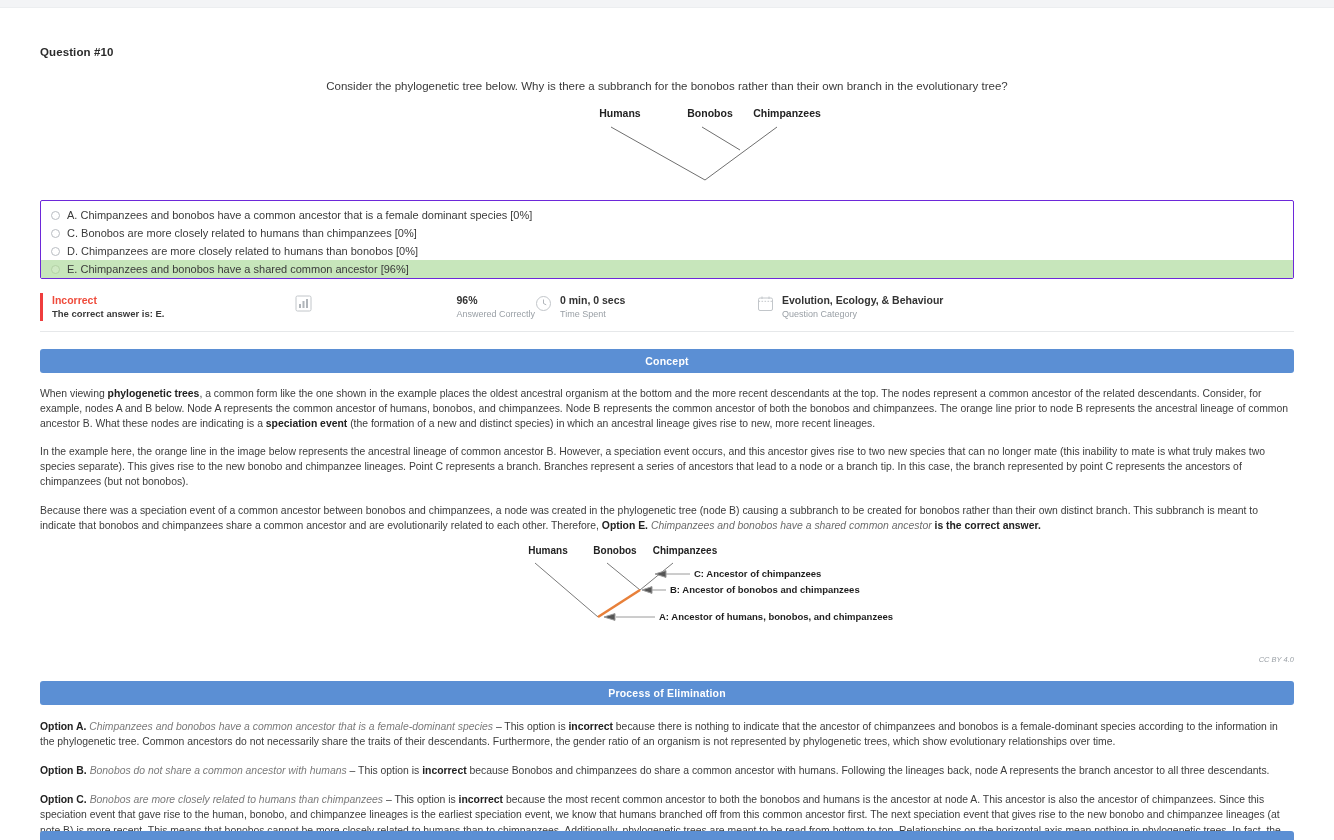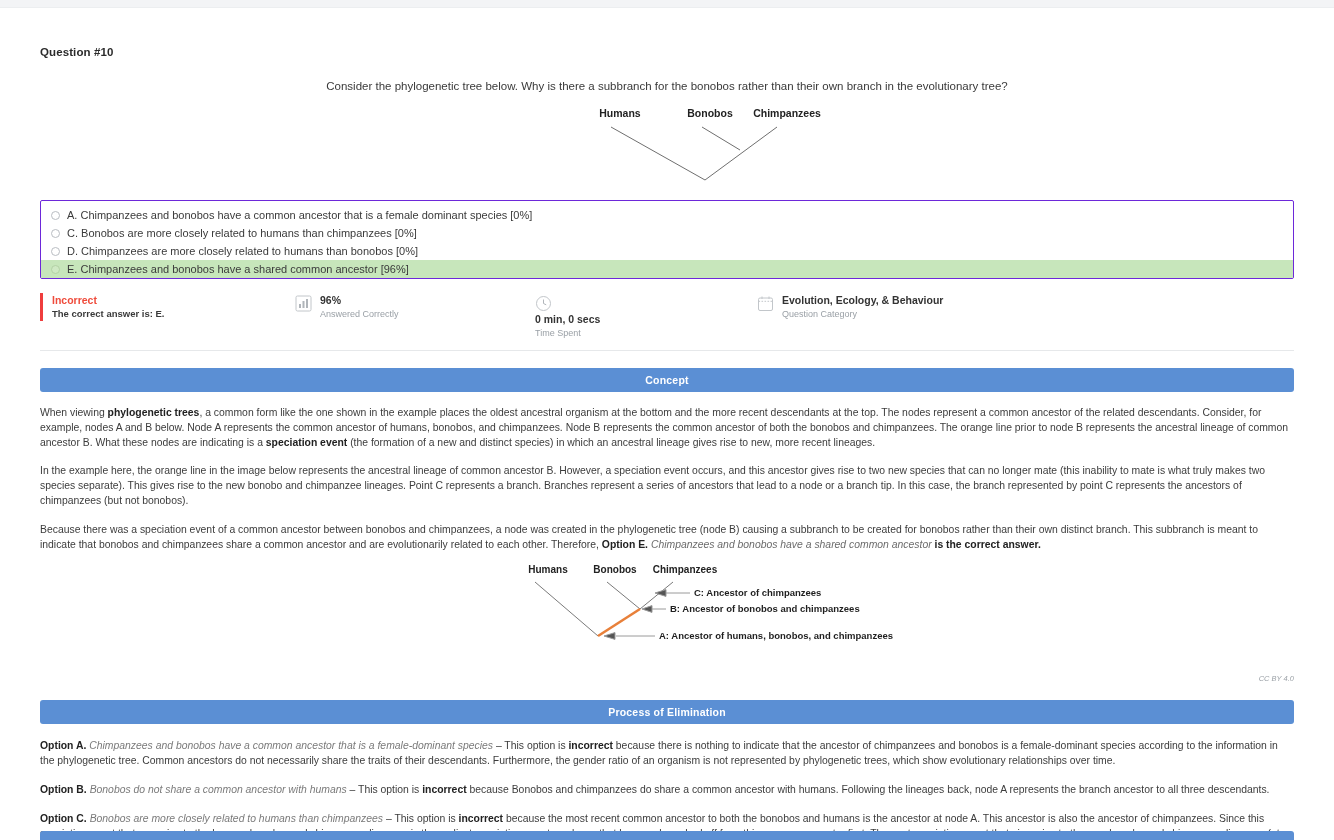--- a/index.html
+++ b/index.html
@@ -86,22 +86,22 @@
     display: flex;
     margin-top: 14px;
     border-bottom: 1px solid #e6e8ea;
     padding-bottom: 10px;
   }
   .stat {
     display: flex;
     align-items: flex-start;
   }
   .stat.s1 { width: 255px; }
-  .stat.s2 { width: 240px; }
-  .stat.s3 { width: 222px; flex-direction: column; }
+  .stat.s2 { width: 240px; justify-content: space-between; }
+  .stat.s3 { width: 222px; }
   .stat.s4 { width: 300px; }
   .redbar {
     width: 3px;
     height: 28px;
     background: #ef3d3d;
     margin-right: 9px;
     flex: 0 0 auto;
   }
   .stat-title {
     font-size: 10.5px;

